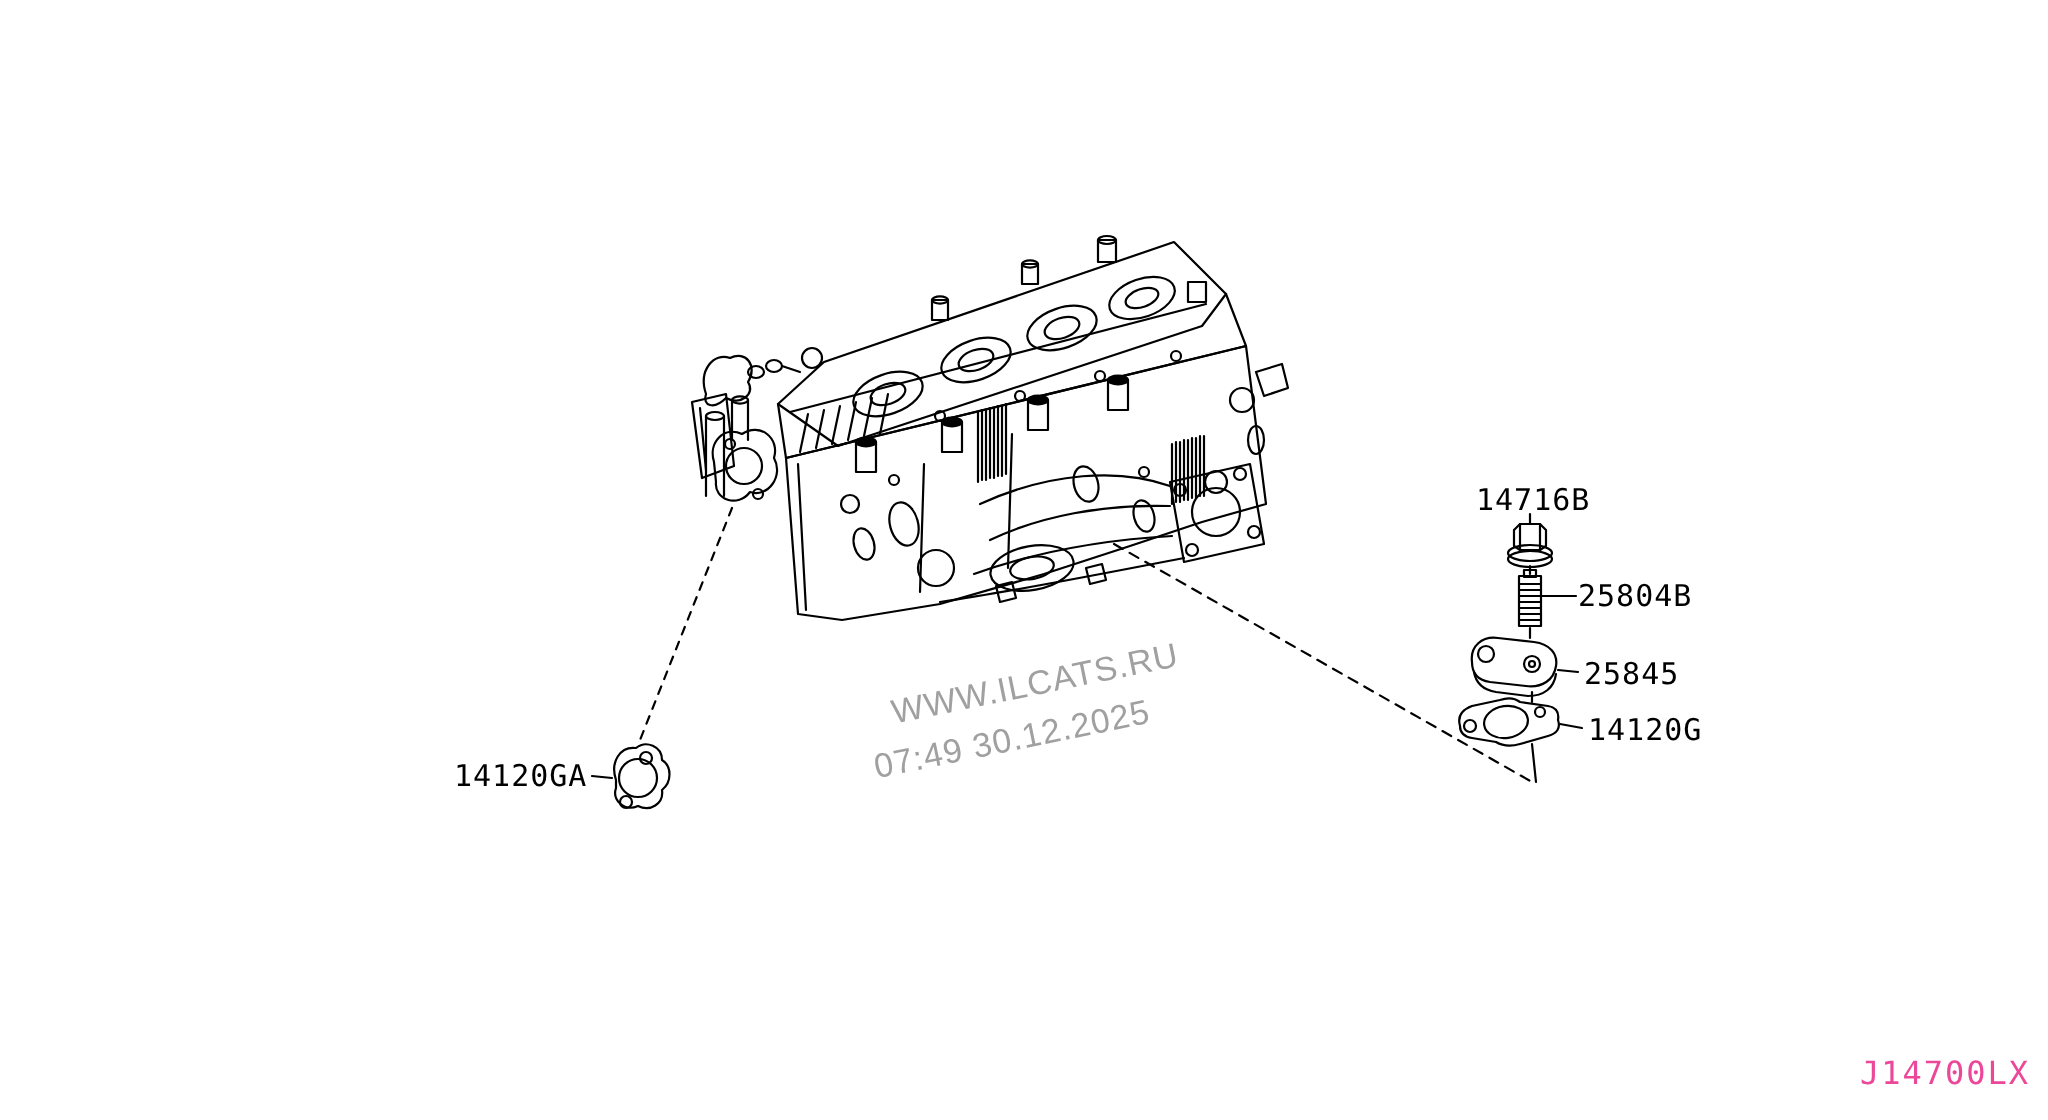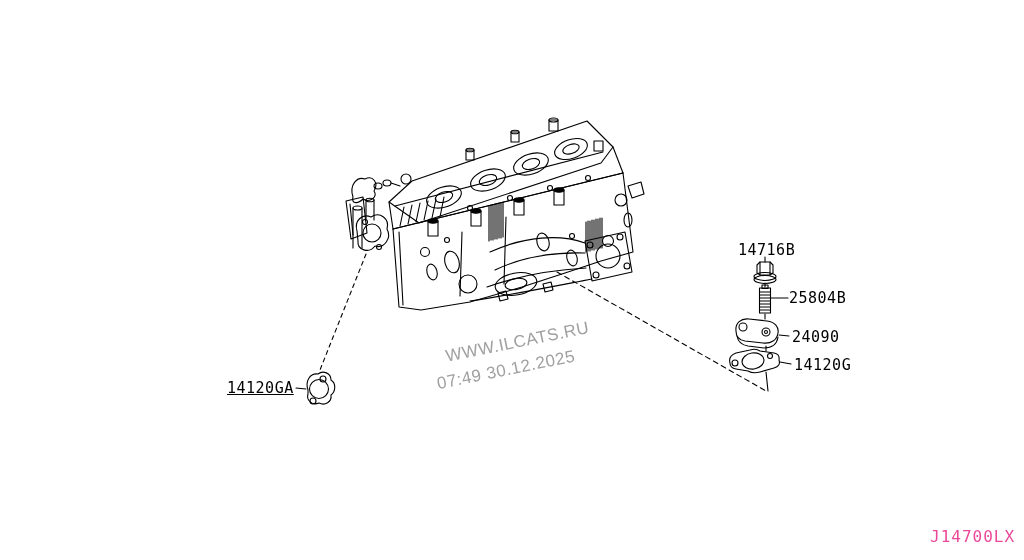--- a/index.html
+++ b/index.html
@@ -197,25 +197,25 @@
         <path d="M766,372 L768,391"></path>
       </g>
 
     </g>
   </svg>
 
   <div class="part-label" style="left:738px;top:241px;">14716B</div>
 
   <div class="part-label" style="left:789px;top:289px;">25804B</div>
 
-  <div class="part-label" style="left:792px;top:328px;">24090</div>
+  <div class="part-label" style="left:792px;top:328px;">25845</div>
 
   <div class="part-label" style="left:794px;top:356px;">14120G</div>
 
-  <div class="part-label" style="left:227px;top:379px;text-decoration:underline;">14120GA</div>
+  <div class="part-label" style="left:227px;top:379px;">14120GA</div>
 
   <div class="watermark">
     <div class="wm1">WWW.ILCATS.RU</div>
     <div class="wm2">07:49 30.12.2025</div>
   </div>
 
   <div class="diagram-code">J14700LX</div>
 
 </div>
 

